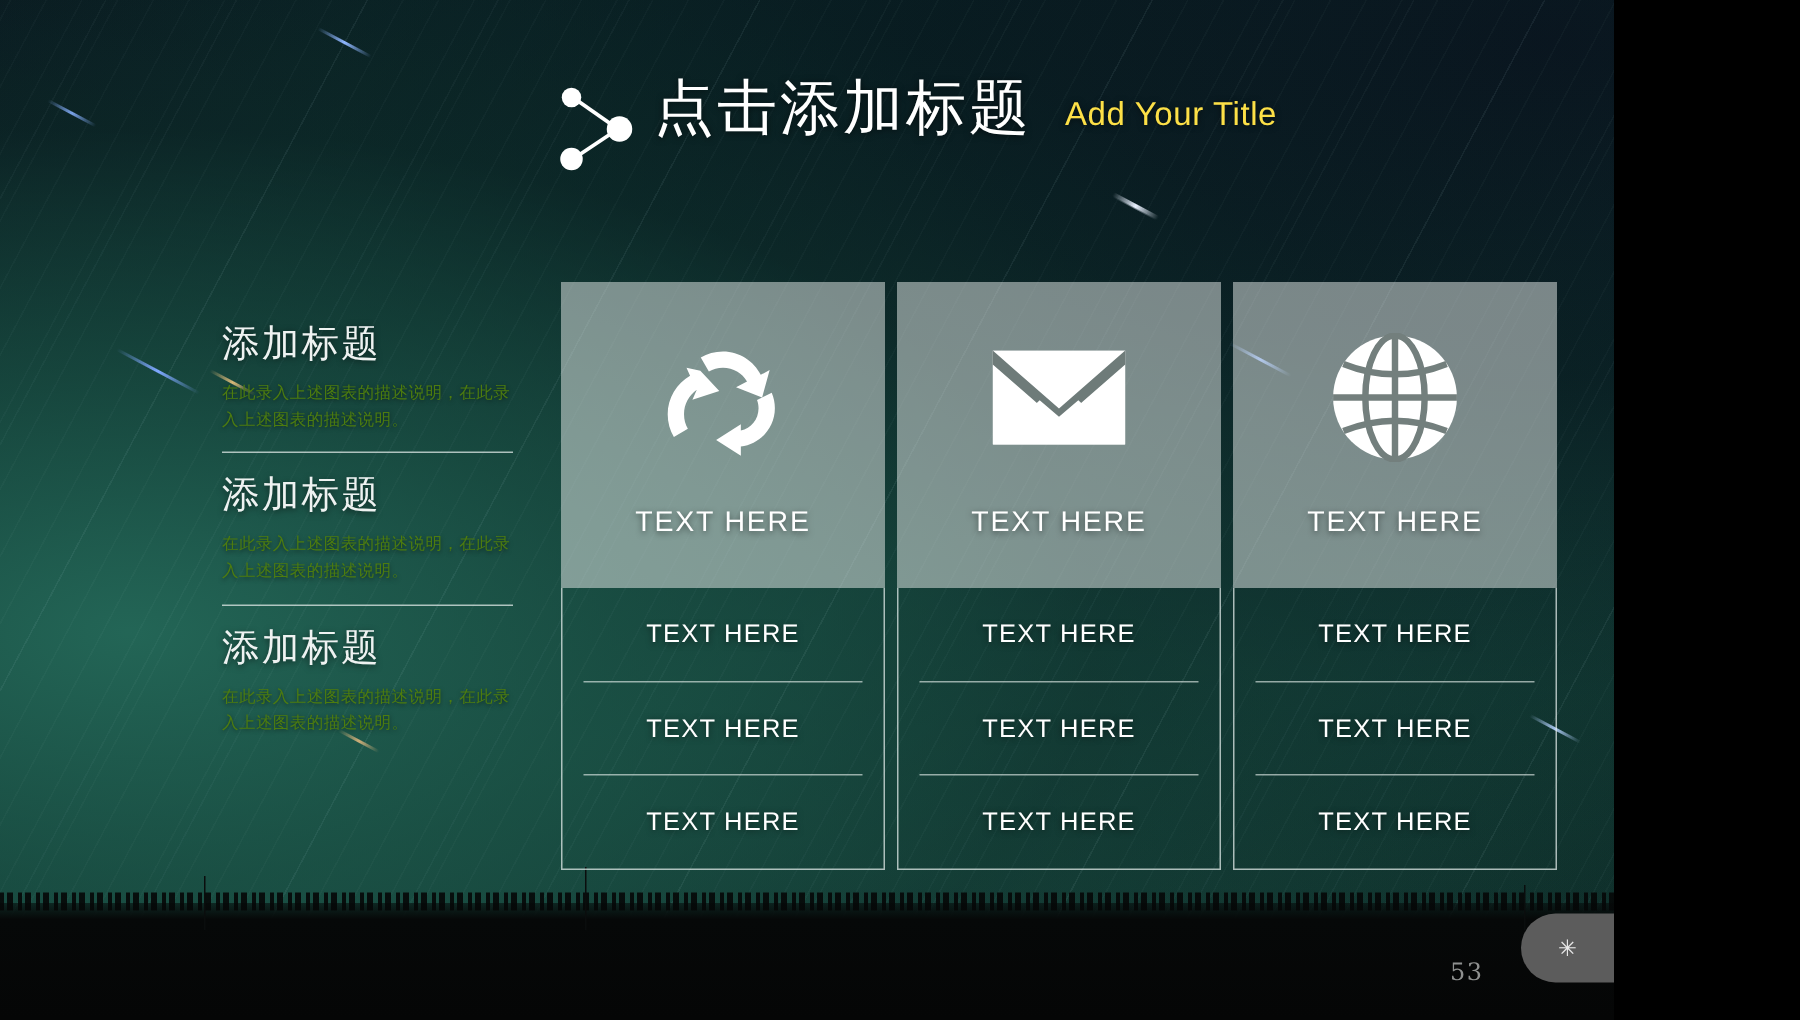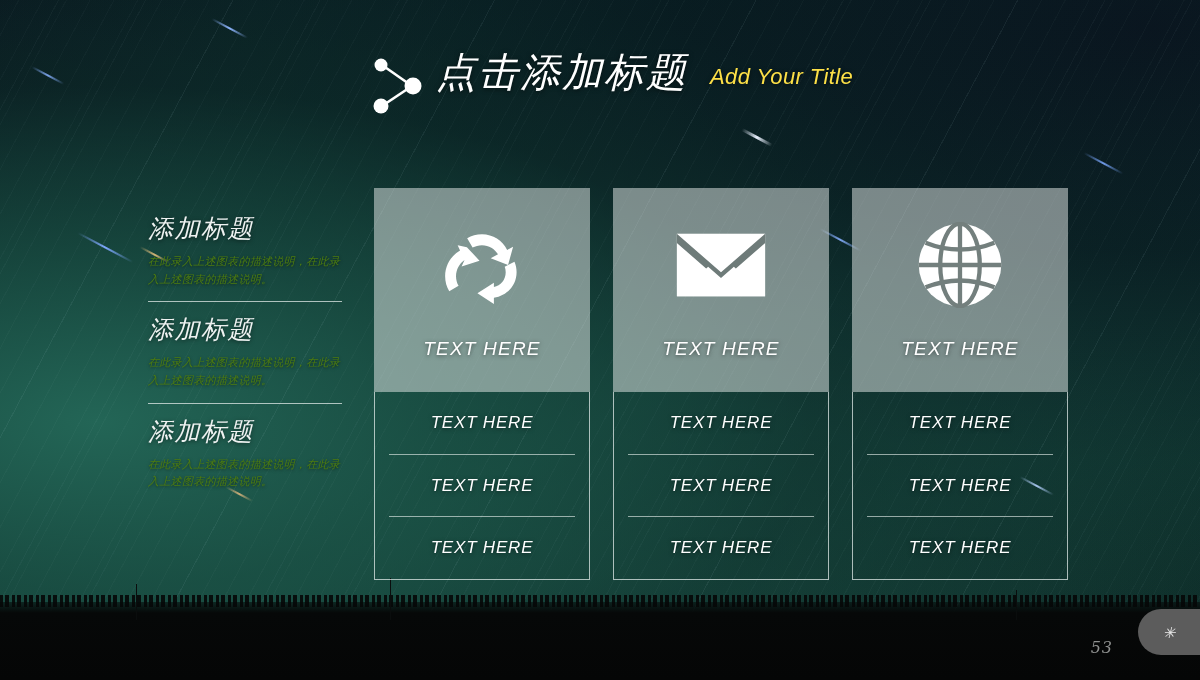--- a/index.html
+++ b/index.html
@@ -5,24 +5,23 @@
   * { margin:0; padding:0; box-sizing:border-box; }
   html, body {
     width:1200px; height:680px; overflow:hidden;
     background:#000;
     font-family:"Liberation Sans", sans-serif;
   }
 
   
   .stage{
     position:relative;
-    width:1200px; height:680px;
+    width:1076px; height:680px;
     overflow:hidden;
     background:#07100f;
-    font-style:italic;
   }
 
   
   .sky{
     position:absolute; inset:0;
     background:
       radial-gradient(115% 95% at 8% 62%, rgba(36,104,88,0.95) 0%, rgba(26,80,68,0.75) 26%, rgba(14,44,40,0.35) 52%, rgba(6,20,22,0.05) 74%),
       radial-gradient(130% 110% at 96% 4%, rgba(10,22,32,1) 0%, rgba(8,26,32,0.85) 30%, rgba(10,40,40,0.35) 58%, rgba(16,58,52,0.05) 80%),
       linear-gradient(152deg, #0a1820 0%, #0c2a2a 28%, #1b5146 56%, #17463d 74%, #0e2b27 100%);
   }
@@ -89,21 +88,21 @@
     font-family:"DejaVu Sans", sans-serif;
     font-size:11px; color:#4d7c0f; line-height:1.62; letter-spacing:.3px;
     text-shadow:0 1px 3px rgba(0,0,0,.5);
   }
   .side-rule{
     height:1px; width:194px; margin:13px 0 11px 0;
     background:rgba(233,240,238,.72);
   }
 
   
-  .cards{ position:absolute; left:374px; top:188px; display:flex; gap:23px; }
+  .cards{ position:absolute; left:374px; top:188px; display:flex; gap:8px; }
   .card{ width:216px; }
   .card-top{
     height:204px;
     background:rgba(226,232,231,.52);
     display:flex; flex-direction:column; align-items:center; justify-content:flex-start;
     padding-top:34px;
   }
   .card-icon{ height:86px; display:flex; align-items:center; justify-content:center; }
   .card-top-label{
     margin-top:30px; font-size:19px; color:#ffffff; letter-spacing:1.2px;

